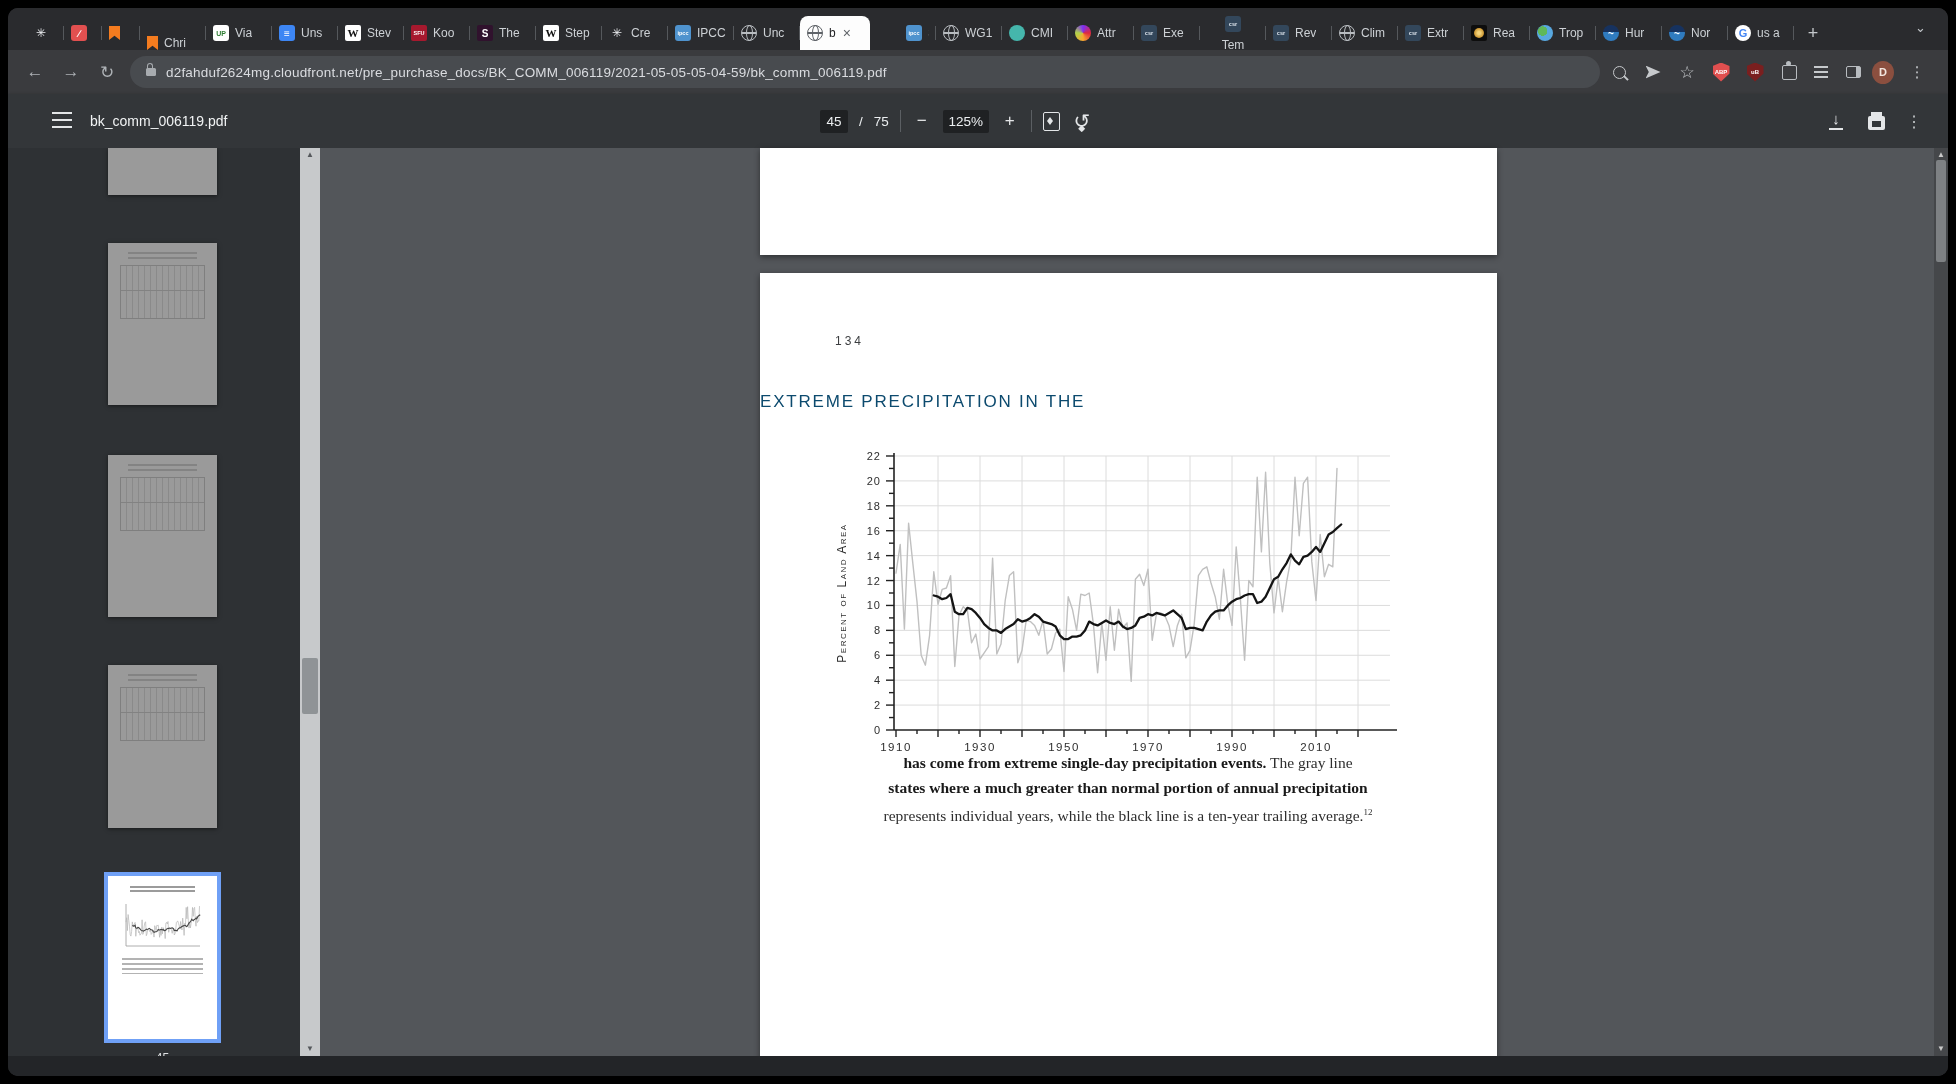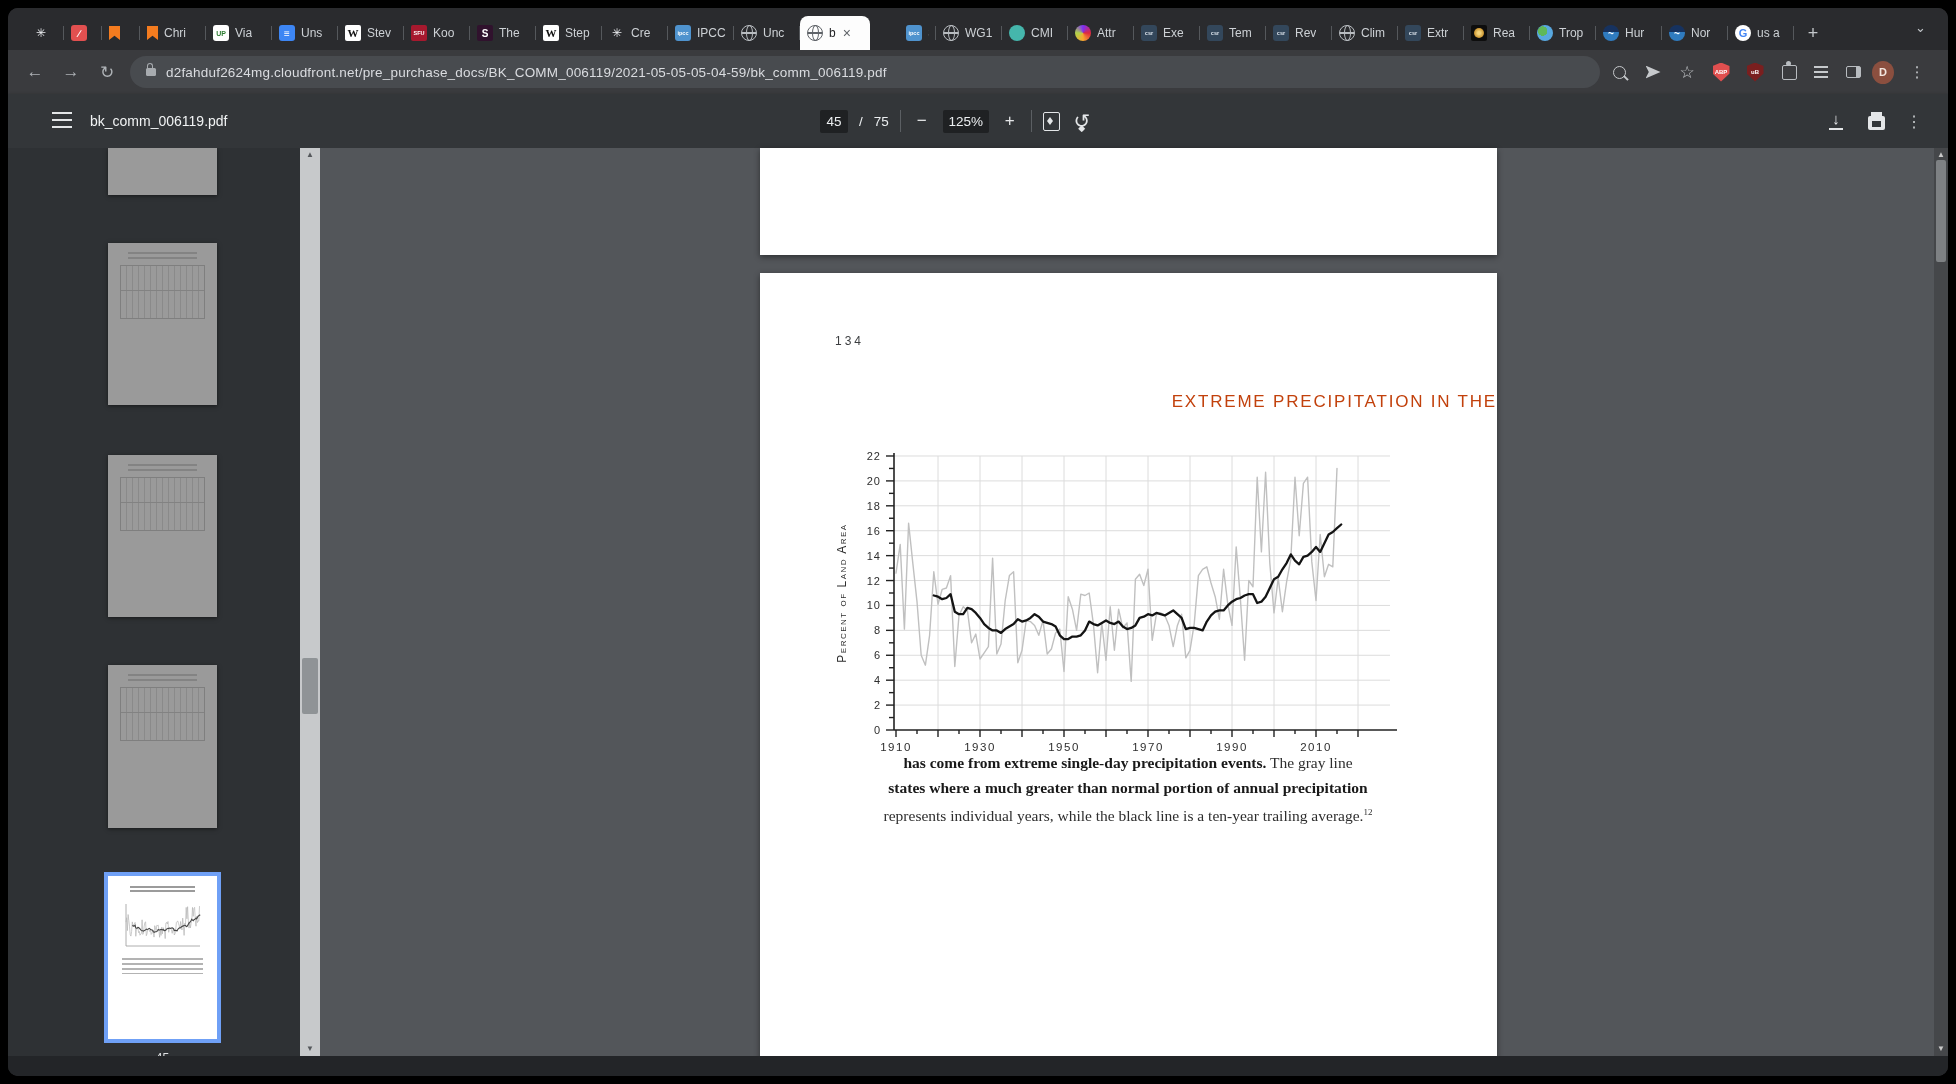--- a/index.html
+++ b/index.html
@@ -118,21 +118,21 @@
   .sb-scroll{position:absolute;left:292px;top:0;width:20px;height:908px;background:#c7c9cb;}
   .sb-scroll .thumbdrag{position:absolute;left:2px;width:16px;top:510px;height:56px;background:#8f9396;border-radius:2px;}
   .scroll-arrow{position:absolute;left:0;width:20px;height:14px;color:#55585c;font-size:8px;text-align:center;line-height:14px;}
   .docarea{position:absolute;left:312px;top:0;width:1614px;height:908px;}
   .page{position:absolute;background:#fff;box-shadow:0 2px 6px rgba(0,0,0,.45);}
   .page44{left:440px;top:0;width:737px;height:107px;}
   .page45{left:440px;top:125px;width:737px;height:882px;}
   
   .folio{position:absolute;left:75px;top:61px;font-size:12px;letter-spacing:3px;color:#3c3e40;}
   .runhead{position:absolute;left:0;top:61px;width:737px;text-align:center;font-size:12px;letter-spacing:3.5px;color:#3c3e40;}
-  .figtitle{position:absolute;left:0;width:737px;text-align:right;font-size:17px;letter-spacing:1.8px;color:#c2410c;}
+  .figtitle{position:absolute;left:0;width:737px;text-align:left;font-size:17px;letter-spacing:1.8px;color:#0c4a6e;}
   .ft1{top:119px;} .ft2{top:144px;}
   .chartbox{position:absolute;left:70px;top:170px;}
   .caption{position:absolute;left:48px;top:478px;width:640px;text-align:center;
     font-family:"Liberation Serif",serif;font-size:15.5px;line-height:24.5px;color:#2e2e2e;}
   .cap-label{font-family:"Liberation Sans",sans-serif;font-variant:small-caps;letter-spacing:2px;
     color:#4a4a4a;font-size:14px;margin-right:9px;}
   .cap-bold{font-weight:bold;color:#191919;}
   .cap-sup{font-size:9px;}
   .main-scroll{position:absolute;left:1926px;top:0;width:14px;height:908px;background:#45474a;}
   .main-scroll .thumbdrag{position:absolute;left:2px;width:10px;top:12px;height:102px;background:#7e8184;border-radius:2px;}
@@ -153,21 +153,21 @@
     <div class="tabs" id="tabs">
         <div class="tab" style="width: 38px;">
           <span class="fav fav-compass-asterisk-icon">✳</span>
         </div>
         <div class="tab" style="width: 38px;">
           <span class="fav fav-zotero-icon">∕</span>
         </div>
         <div class="tab" style="width: 38px;">
           <span class="fav fav-bookmark-icon"></span>
         </div>
-        <div class="tab" style="width: 66px;">
+        <div class="tab" style="width: 66px; align-items: flex-end;">
           <span class="fav fav-bookmark-icon"></span>
           <span class="tab-title">Chri</span>
         </div>
         <div class="tab" style="width: 66px;">
           <span class="fav fav-up-logo-icon">UP</span>
           <span class="tab-title">Via</span>
         </div>
         <div class="tab" style="width: 66px;">
           <span class="fav fav-gdocs-icon">≡</span>
           <span class="tab-title">Uns</span>
@@ -218,21 +218,21 @@
           <span class="tab-title">CMI</span>
         </div>
         <div class="tab" style="width: 66px;">
           <span class="fav fav-attribution-icon"></span>
           <span class="tab-title">Attr</span>
         </div>
         <div class="tab" style="width: 66px;">
           <span class="fav fav-csr-doc-icon">csr</span>
           <span class="tab-title">Exe</span>
         </div>
-        <div class="tab" style="width: 66px;">
+        <div class="tab" style="width: 66px; flex-direction: column;">
           <span class="fav fav-csr-doc-icon">csr</span>
           <span class="tab-title">Tem</span>
         </div>
         <div class="tab" style="width: 66px;">
           <span class="fav fav-csr-doc-icon">csr</span>
           <span class="tab-title">Rev</span>
         </div>
         <div class="tab" style="width: 66px;">
           <span class="fav fav-globe-icon"></span>
           <span class="tab-title">Clim</span>

